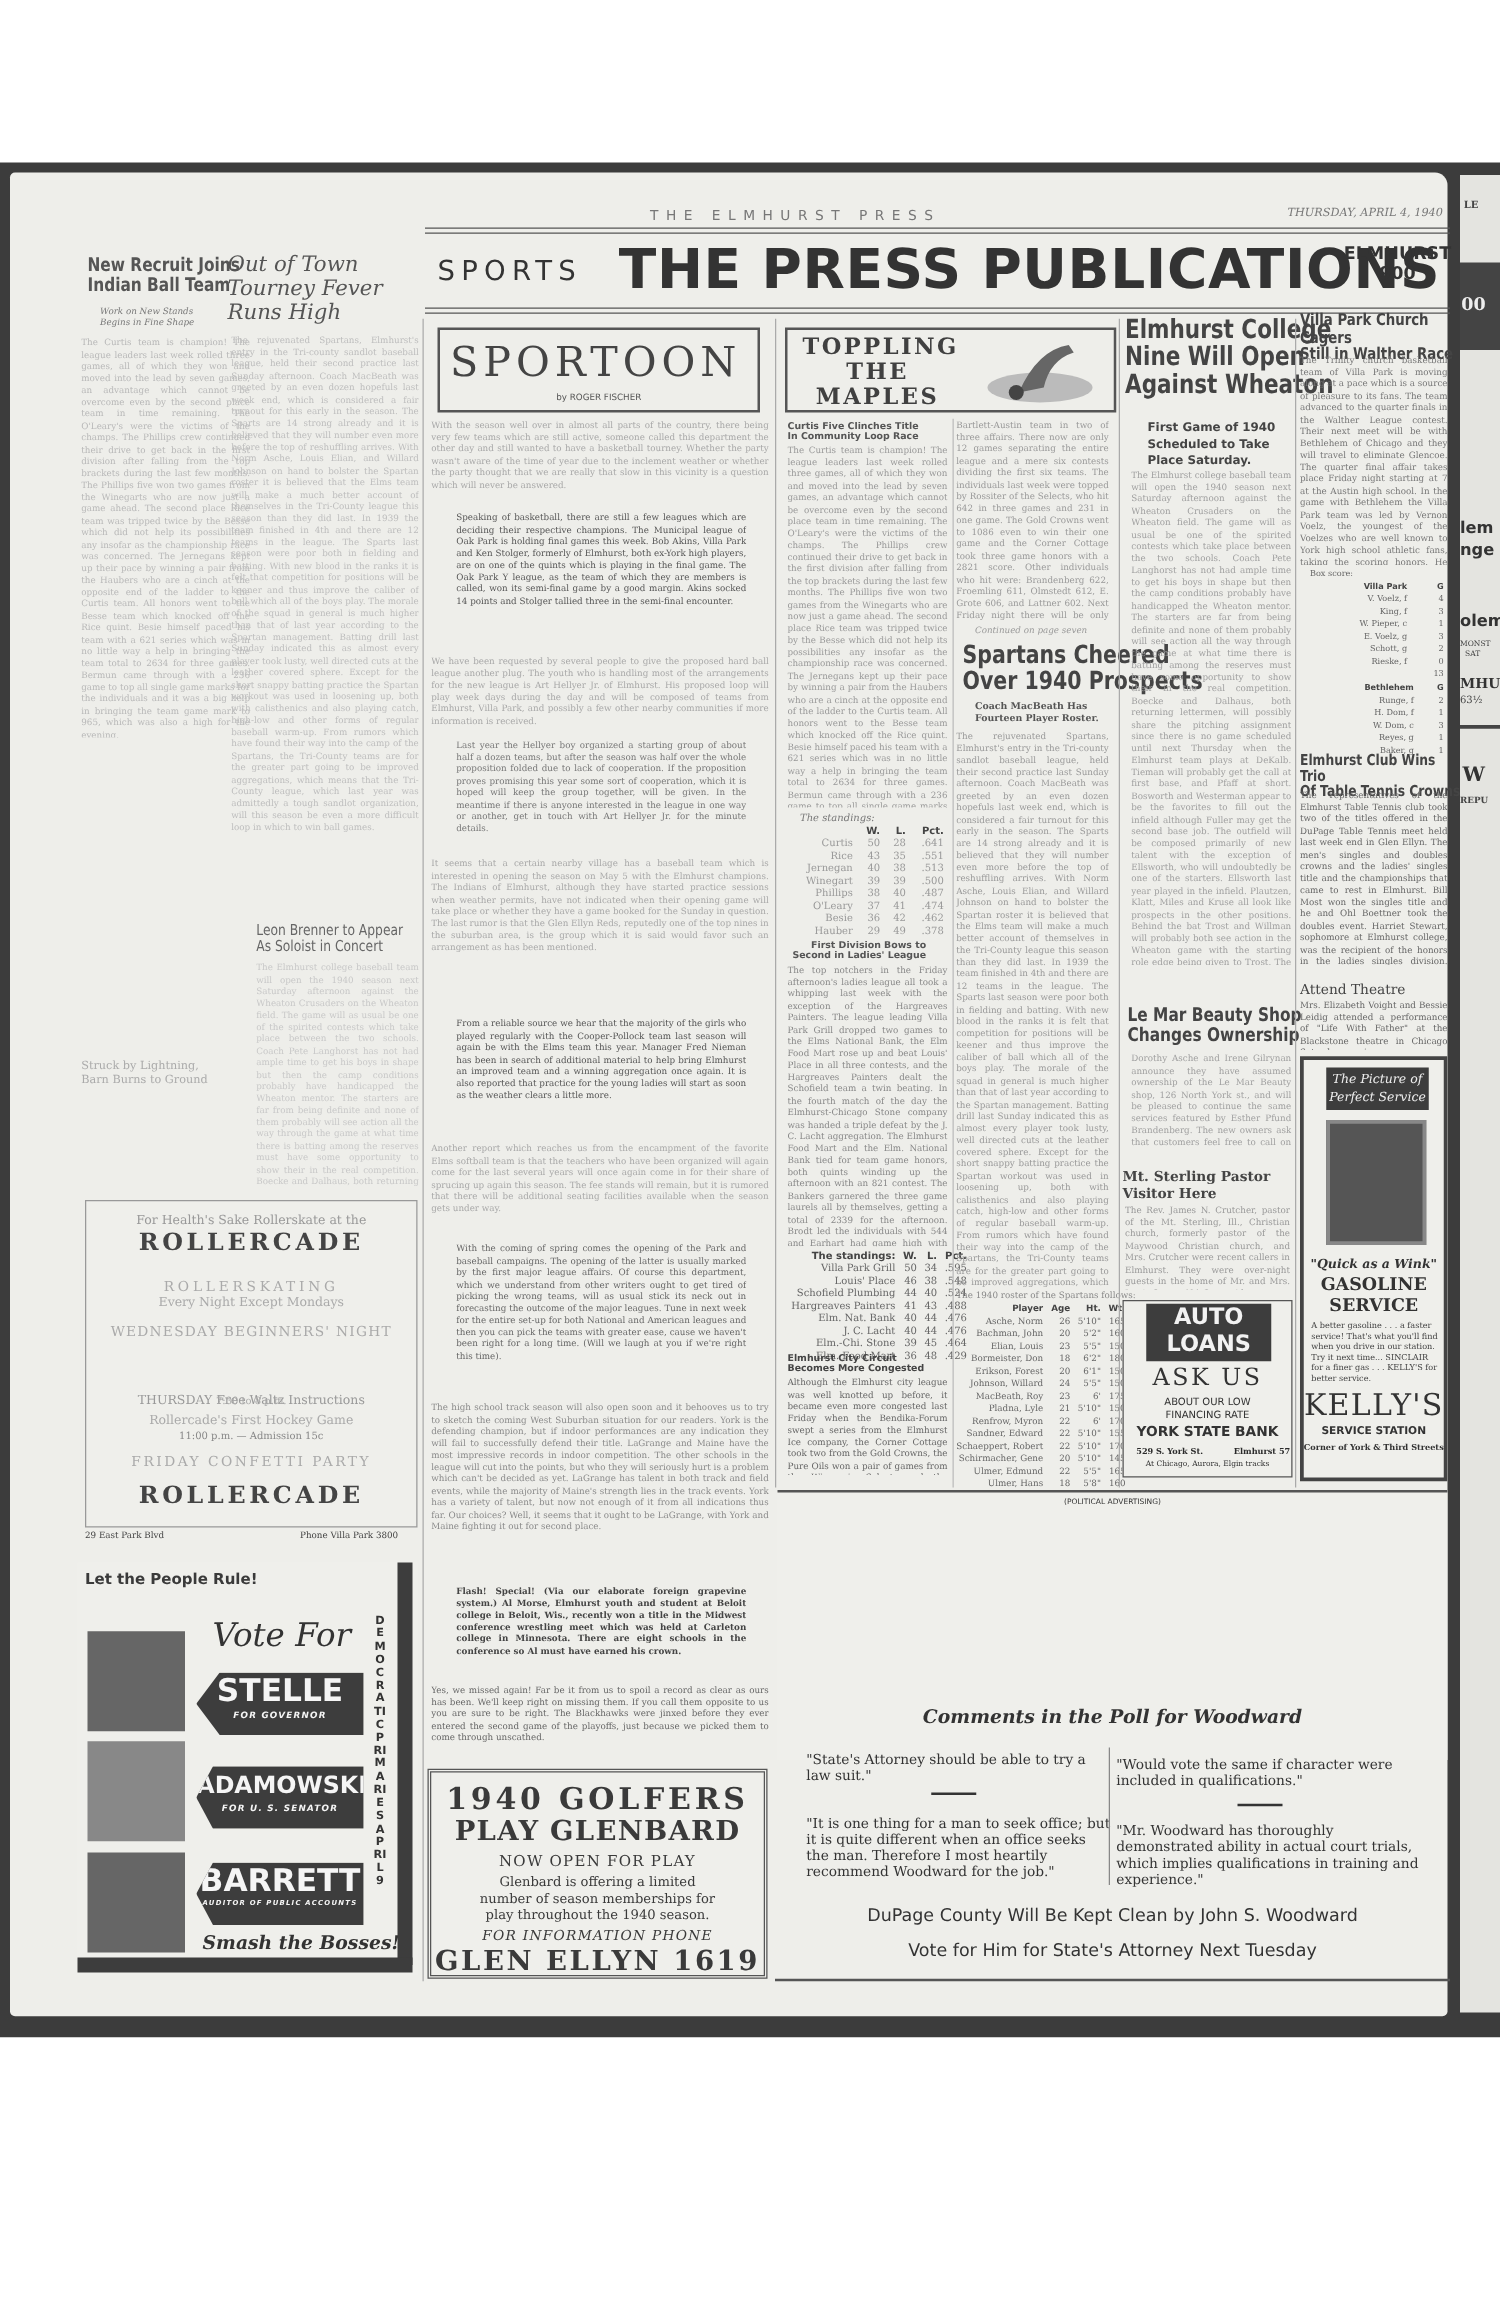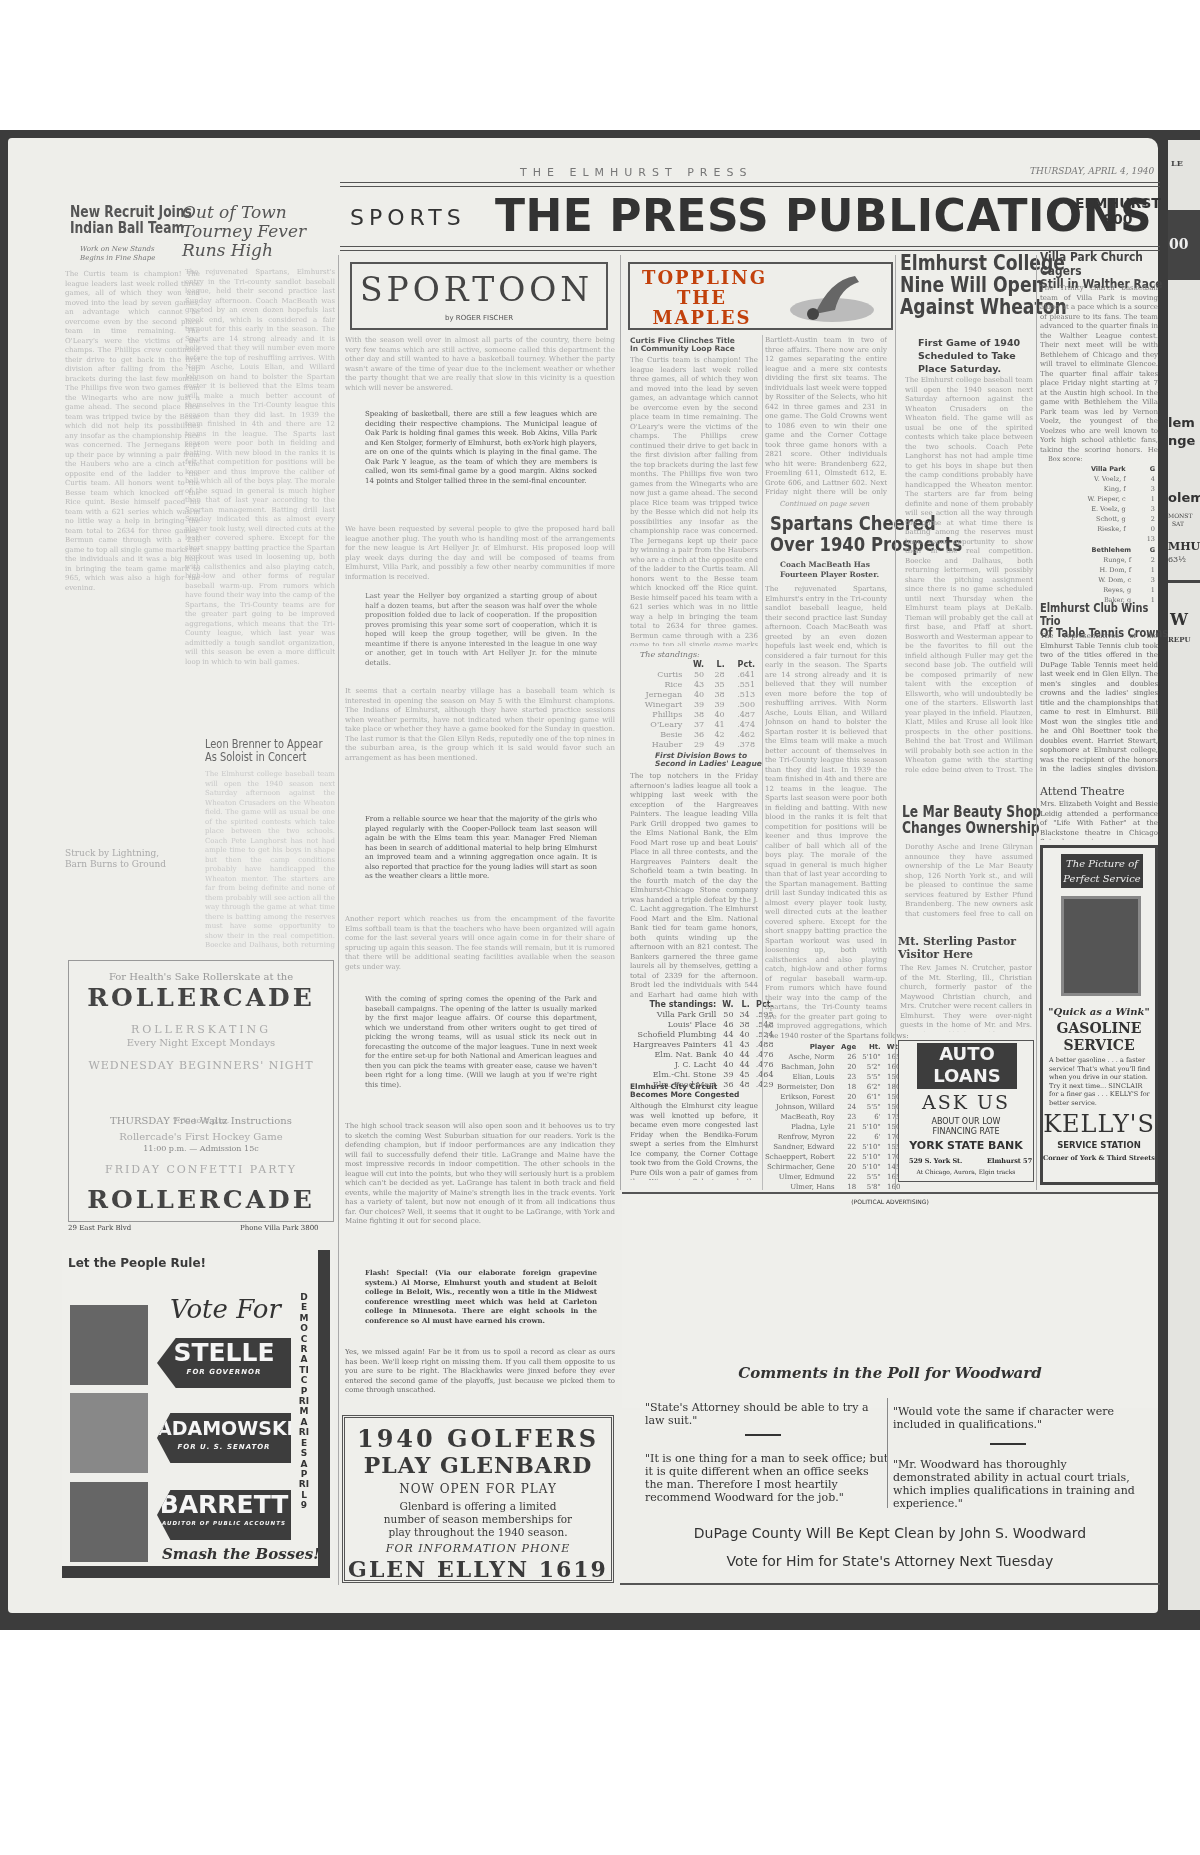--- a/index.html
+++ b/index.html
@@ -23,31 +23,31 @@
   .col-text.dark{color:#555;}
   .hd{position:absolute;font-family:"DejaVu Sans",sans-serif;font-weight:bold;color:#444;line-height:1.05;}
   .hd.cond{transform:scaleX(0.82);transform-origin:left top;}
   .sub{position:absolute;font-family:"DejaVu Sans",sans-serif;font-size:10px;color:#444;font-weight:bold;line-height:13px;}
 
   .sportoon{left:350px;top:262px;width:258px;height:68px;border:2px solid #555;box-sizing:border-box;}
   .sportoon .t{position:absolute;left:8px;top:6px;font-size:33px;letter-spacing:4px;color:#444;font-family:"DejaVu Serif",serif;}
   .sportoon .by{position:absolute;left:0;width:100%;top:50px;text-align:center;font-size:7px;color:#555;font-family:"DejaVu Sans",sans-serif;}
 
   .toppling{left:628px;top:262px;width:265px;height:68px;border:2px solid #555;box-sizing:border-box;}
-  .toppling .t{position:absolute;left:12px;top:4px;width:120px;text-align:center;font-size:18px;font-weight:bold;letter-spacing:2px;line-height:20px;color:#c2410c;}
+  .toppling .t{position:absolute;left:12px;top:4px;width:120px;text-align:center;font-size:18px;font-weight:bold;letter-spacing:2px;line-height:20px;color:#404040;}
   .toppling .fig{position:absolute;left:155px;top:6px;width:95px;height:56px;}
 
   table.stand{position:absolute;border-collapse:collapse;font-size:8px;color:#666;}
   table.stand td,table.stand th{padding:0 3px;line-height:10px;white-space:nowrap;text-align:right;}
   table.stand td:first-child,table.stand th:first-child{text-align:right;margin-top:20px;}
   table.stand th{font-family:"DejaVu Sans",sans-serif;font-weight:bold;color:#444;}
 
   .ad-box{position:absolute;border:2px solid #555;box-sizing:border-box;background:#efefeb;}
   .roller .ln{position:absolute;left:0;width:100%;text-align:center;color:#aaa;font-size:11px;}
-  .roller .big{position:absolute;left:0;width:100%;text-align:center;font-weight:bold;font-size:25px;letter-spacing:3px;color:#444;}
+  .roller .big{position:absolute;left:0;width:100%;text-align:center;font-weight:bold;font-size:19px;letter-spacing:3px;color:#444;}
   .politic .photo{position:absolute;width:78px;height:80px;background:#666;}
   .politic .arrow{position:absolute;height:50px;background:#3d3d3d;color:#f5f5f5;font-family:"DejaVu Sans",sans-serif;text-align:center;}
   .politic .arrow .n{font-weight:bold;font-size:25px;line-height:30px;}
   .politic .arrow .r{font-size:7px;letter-spacing:1px;font-style:italic;font-weight:bold;}
 
   .golf .l{position:absolute;left:0;width:100%;text-align:center;color:#3a3a3a;}
   .woodward .l{position:absolute;left:0;width:100%;text-align:center;color:#333;}
   .quote{position:absolute;font-size:11px;line-height:13px;color:#333;}
   .autoloans .l,.kelly .l{position:absolute;left:0;width:100%;text-align:center;color:#333;}
 </style>
@@ -259,21 +259,21 @@
           <td>.462</td>
         </tr>
       <tr>
           <td>Hauber</td>
           <td>29</td>
           <td>49</td>
           <td>.378</td>
         </tr>
     </tbody>
   </table>
-  <div class="hd" style="left:655px;top:752px;font-size:7.5px;color:#555;font-style:italic;">
+  <div class="hd" style="left:634px;top:752px;font-size:7.5px;color:#555;text-align:right;">
     <div>First Division Bows to</div>
     <div>Second in Ladies' League</div>
   </div>
   <div class="col-text" style="left:630px;top:772px;width:128px;height:225px;color:#888;">The top notchers in the Friday afternoon's ladies league all took a whipping last week with the exception of the Hargreaves Painters. The league leading Villa Park Grill dropped two games to the Elms National Bank, the Elm Food Mart rose up and beat Louis' Place in all three contests, and the Hargreaves Painters dealt the Schofield team a twin beating. In the fourth match of the day the Elmhurst-Chicago Stone company was handed a triple defeat by the J. C. Lacht aggregation. The Elmhurst Food Mart and the Elm. National Bank tied for team game honors, both quints winding up the afternoon with an 821 contest. The Bankers garnered the three game laurels all by themselves, getting a total of 2339 for the afternoon. Brodt led the individuals with 544 and Earhart had game high with 211. Other ladies who hit the 500 mark were: Earhart 535 and Harlem 516.</div>
   <table class="stand" style="left:630px;top:1000px;width:132px;">
     <thead>
         <tr>
       <th>The standings:</th>
           <th>W.</th>
           <th>L.</th>

